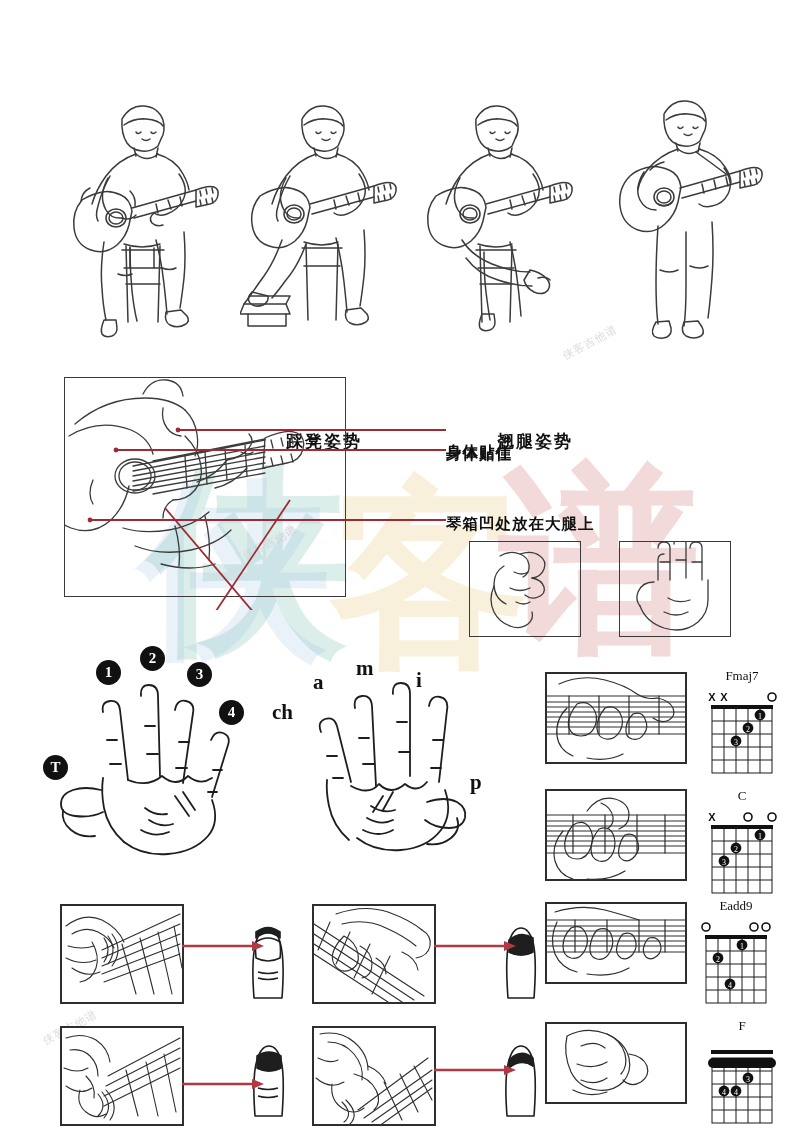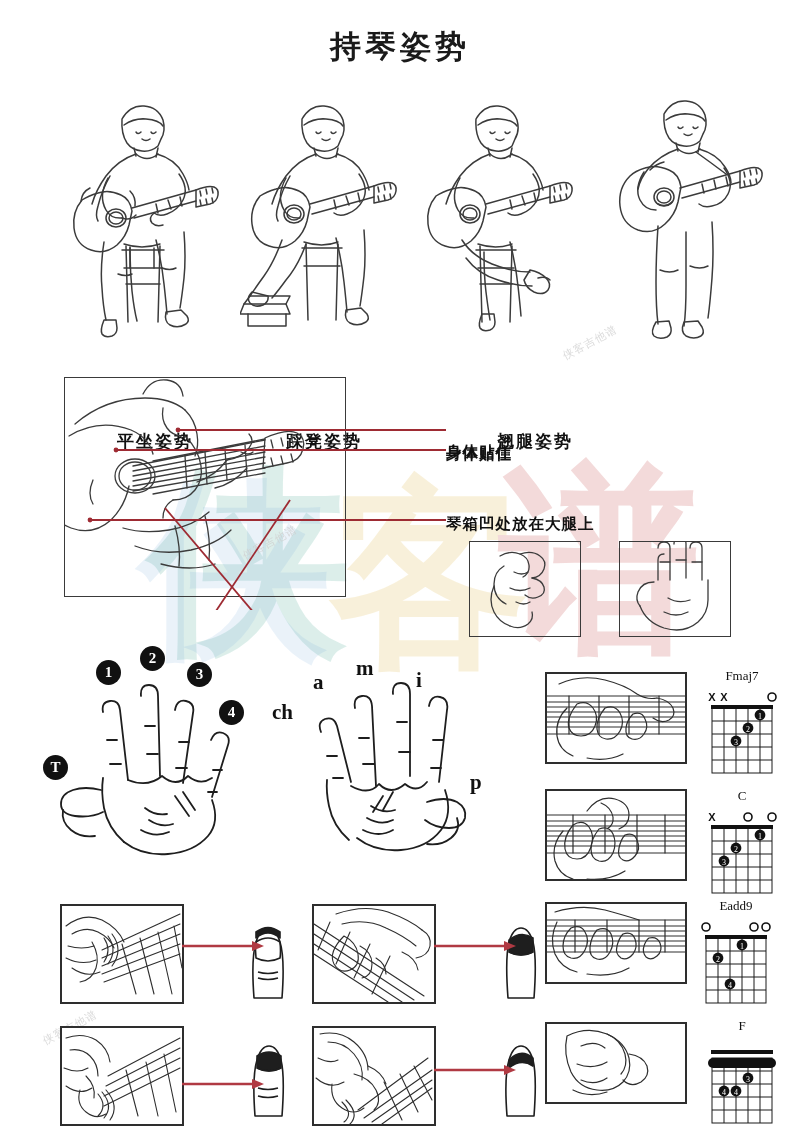--- a/index.html
+++ b/index.html
@@ -97,21 +97,20 @@
       </g>
       <g opacity="0.14" font-family="Liberation Serif, serif" font-size="190" font-weight="bold">
         <text x="140" y="205" fill="#6fa8dc">侠</text>
       </g>
     </svg>
     <div class="wm-small" style="left:240px;top:105px;">侠客吉他谱</div>
     <div class="wm-small" style="left:560px;top:-95px;">侠客吉他谱</div>
     <div class="wm-small" style="left:40px;top:590px;">侠客吉他谱</div>
   </div>
 
-  <div class="title">持琴姿势</div>
 
   <div class="posture-row">
 
     <div class="posture" style="left:60px;">
       <svg viewBox="0 0 190 250">
         <g fill="none" stroke="#3b3b3b" stroke-width="1.5" stroke-linejoin="round" stroke-linecap="round">
 
           <path d="M62 27 q8 -14 22 -13 q14 1 19 14 q3 11 -2 19 l-3 7 q-7 6 -16 5 q-10 -1 -15 -8 q-6 -9 -5 -24z"></path>
           <path d="M64 33 q10 -7 22 -6 q13 1 17 7"></path>
           <path d="M76 40 q2 3 5 0 M91 40 q2 3 5 0"></path>
@@ -152,21 +151,20 @@
 
           <path d="M64 152 q18 6 36 0"></path>
           <path d="M66 154 l2 76 M100 154 l-2 76"></path>
           <path d="M62 158 h42 M64 176 h38 M66 192 h34"></path>
           <path d="M70 176 l0 -20 M94 176 l0 -20"></path>
 
           <path d="M58 182 q8 3 14 0 M102 176 q8 3 14 0"></path>
         </g>
       </svg>
     </div>
-    <div class="posture-label" style="left:60px;">平坐姿势</div>
 
     <div class="posture" style="left:240px;">
       <svg viewBox="0 0 190 250">
         <g fill="none" stroke="#3b3b3b" stroke-width="1.5" stroke-linejoin="round" stroke-linecap="round">
           <path d="M62 27 q8 -14 22 -13 q14 1 19 14 q3 11 -2 19 l-3 7 q-7 6 -16 5 q-10 -1 -15 -8 q-6 -9 -5 -24z"></path>
           <path d="M64 33 q10 -7 22 -6 q13 1 17 7"></path>
           <path d="M76 40 q2 3 5 0 M91 40 q2 3 5 0"></path>
           <path d="M82 47 q4 3 8 0"></path>
           <path d="M74 56 l2 8 M98 56 l-2 9"></path>
           <path d="M76 62 q-18 6 -30 22 q-10 14 -14 28"></path>

